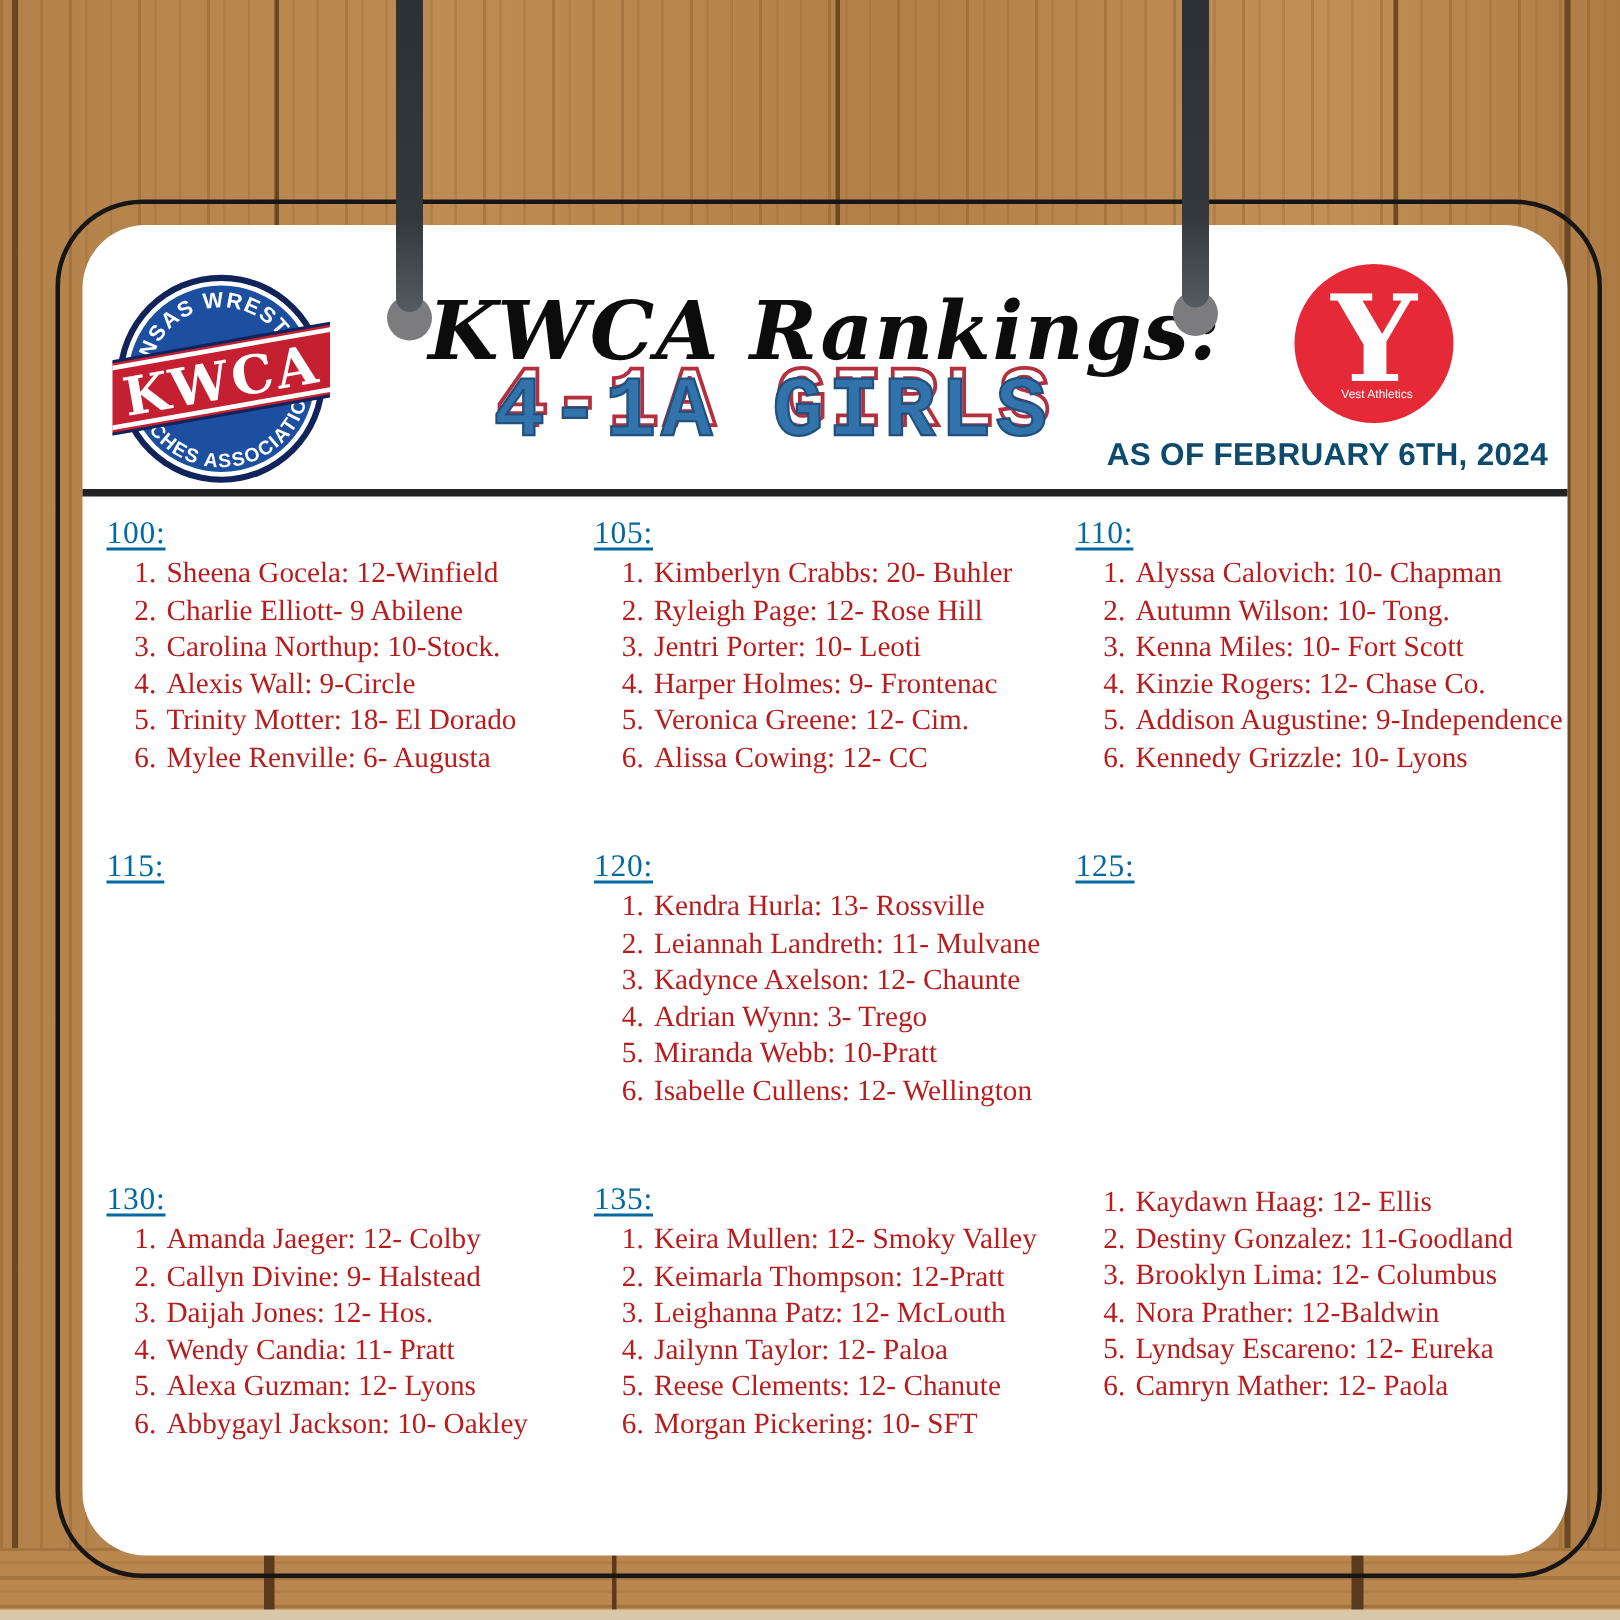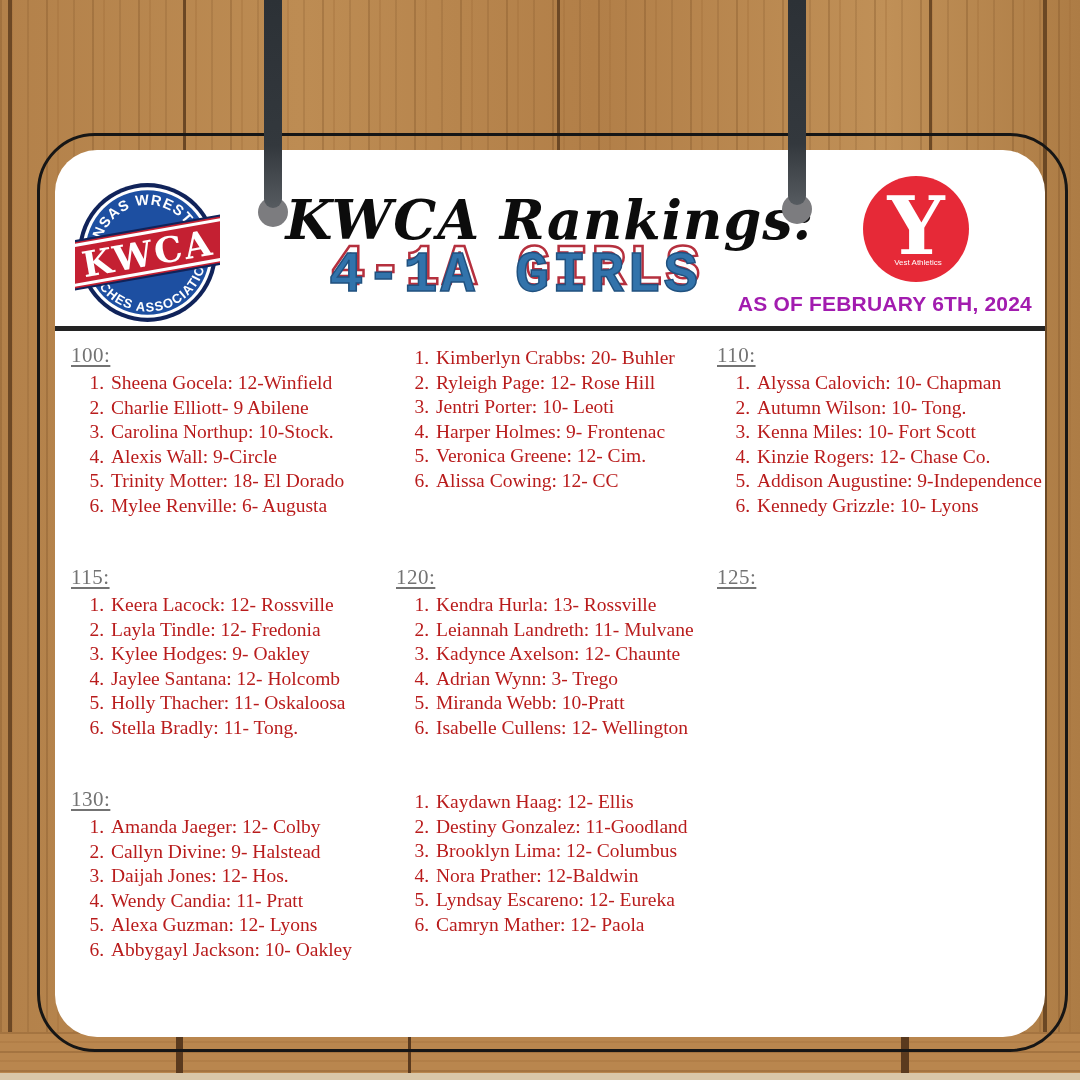--- a/index.html
+++ b/index.html
@@ -43,28 +43,28 @@
   .title{position:absolute;left:140px;right:140px;top:38px;text-align:center;
     font-family:"DejaVu Serif",serif;font-weight:bold;font-style:italic;
     font-size:54px;color:#0c0c0c;letter-spacing:1px;white-space:nowrap;}
   .subtitle-wrap{position:absolute;left:0;right:70px;top:94px;height:72px;text-align:center;}
   .subtitle-stack{position:relative;display:inline-block;
     font-family:Liberation Mono, monospace;font-weight:bold;font-size:57px;letter-spacing:3px;white-space:nowrap;}
   .subtitle-ghost{position:absolute;left:2px;top:-7px;color:transparent;
     -webkit-text-stroke:2.5px #b5303e;}
   .subtitle-main{position:relative;color:#3273ab;-webkit-text-stroke:1.5px #20517f;}
   .as-of{position:absolute;right:13px;top:142px;
-    font-family:"Liberation Sans",sans-serif;font-weight:bold;font-size:21px;color:#a21caf;
+    font-family:"Liberation Sans",sans-serif;font-weight:bold;font-size:21px;color:#0c4a6e;
     letter-spacing:.2px;white-space:nowrap;}
   .divider{position:absolute;left:0;right:0;top:176px;height:5px;background:#232323;}
 
   
   .grid{position:absolute;left:16px;right:0;top:193px;display:grid;
     grid-template-columns:325px 321px auto;grid-auto-rows:222px;}
-  .weight-label{margin:0;font-size:21px;font-weight:normal;color:#737373;
+  .weight-label{margin:0;font-size:21px;font-weight:normal;color:#0369a1;
     text-decoration:underline;text-underline-offset:3px;letter-spacing:.5px;}
   ol.rank-list{margin:3px 0 0 0;padding-left:38px;}
   ol.rank-list li{font-size:19.5px;line-height:24.6px;color:#b91c1c;
     white-space:nowrap;padding-left:2px;}
 </style>
 </head>
 <body>
 
 <div class="scene">
 
@@ -132,20 +132,21 @@
           <li>Sheena Gocela: 12-Winfield</li>
           <li>Charlie Elliott- 9 Abilene</li>
           <li>Carolina Northup: 10-Stock.</li>
           <li>Alexis Wall: 9-Circle</li>
           <li>Trinity Motter: 18- El Dorado</li>
           <li>Mylee Renville: 6- Augusta</li>
         </ol>
       </div>
 
       <div class="weight-block">
+        <h3 class="weight-label">105:</h3>
         <ol class="rank-list">
           <li>Kimberlyn Crabbs: 20- Buhler</li>
           <li>Ryleigh Page: 12- Rose Hill</li>
           <li>Jentri Porter: 10- Leoti</li>
           <li>Harper Holmes: 9- Frontenac</li>
           <li>Veronica Greene: 12- Cim.</li>
           <li>Alissa Cowing: 12- CC</li>
         </ol>
       </div>
 
@@ -156,28 +157,20 @@
           <li>Autumn Wilson: 10- Tong.</li>
           <li>Kenna Miles: 10- Fort Scott</li>
           <li>Kinzie Rogers: 12- Chase Co.</li>
           <li>Addison Augustine: 9-Independence</li>
           <li>Kennedy Grizzle: 10- Lyons</li>
         </ol>
       </div>
 
       <div class="weight-block">
         <h3 class="weight-label">115:</h3>
-        <ol class="rank-list">
-          <li>Keera Lacock: 12- Rossville</li>
-          <li>Layla Tindle: 12- Fredonia</li>
-          <li>Kylee Hodges: 9- Oakley</li>
-          <li>Jaylee Santana: 12- Holcomb</li>
-          <li>Holly Thacher: 11- Oskaloosa</li>
-          <li>Stella Bradly: 11- Tong.</li>
-        </ol>
       </div>
 
       <div class="weight-block">
         <h3 class="weight-label">120:</h3>
         <ol class="rank-list">
           <li>Kendra Hurla: 13- Rossville</li>
           <li>Leiannah Landreth: 11- Mulvane</li>
           <li>Kadynce Axelson: 12- Chaunte</li>
           <li>Adrian Wynn: 3- Trego</li>
           <li>Miranda Webb: 10-Pratt</li>
@@ -194,20 +187,31 @@
         <ol class="rank-list">
           <li>Amanda Jaeger: 12- Colby</li>
           <li>Callyn Divine: 9- Halstead</li>
           <li>Daijah Jones: 12- Hos.</li>
           <li>Wendy Candia: 11- Pratt</li>
           <li>Alexa Guzman: 12- Lyons</li>
           <li>Abbygayl Jackson: 10- Oakley</li>
         </ol>
       </div>
 
+      <div class="weight-block">
+        <h3 class="weight-label">135:</h3>
+        <ol class="rank-list">
+          <li>Keira Mullen: 12- Smoky Valley</li>
+          <li>Keimarla Thompson: 12-Pratt</li>
+          <li>Leighanna Patz: 12- McLouth</li>
+          <li>Jailynn Taylor: 12- Paloa</li>
+          <li>Reese Clements: 12- Chanute</li>
+          <li>Morgan Pickering: 10- SFT</li>
+        </ol>
+      </div>
 
       <div class="weight-block">
         <ol class="rank-list">
           <li>Kaydawn Haag: 12- Ellis</li>
           <li>Destiny Gonzalez: 11-Goodland</li>
           <li>Brooklyn Lima: 12- Columbus</li>
           <li>Nora Prather: 12-Baldwin</li>
           <li>Lyndsay Escareno: 12- Eureka</li>
           <li>Camryn Mather: 12- Paola</li>
         </ol>

